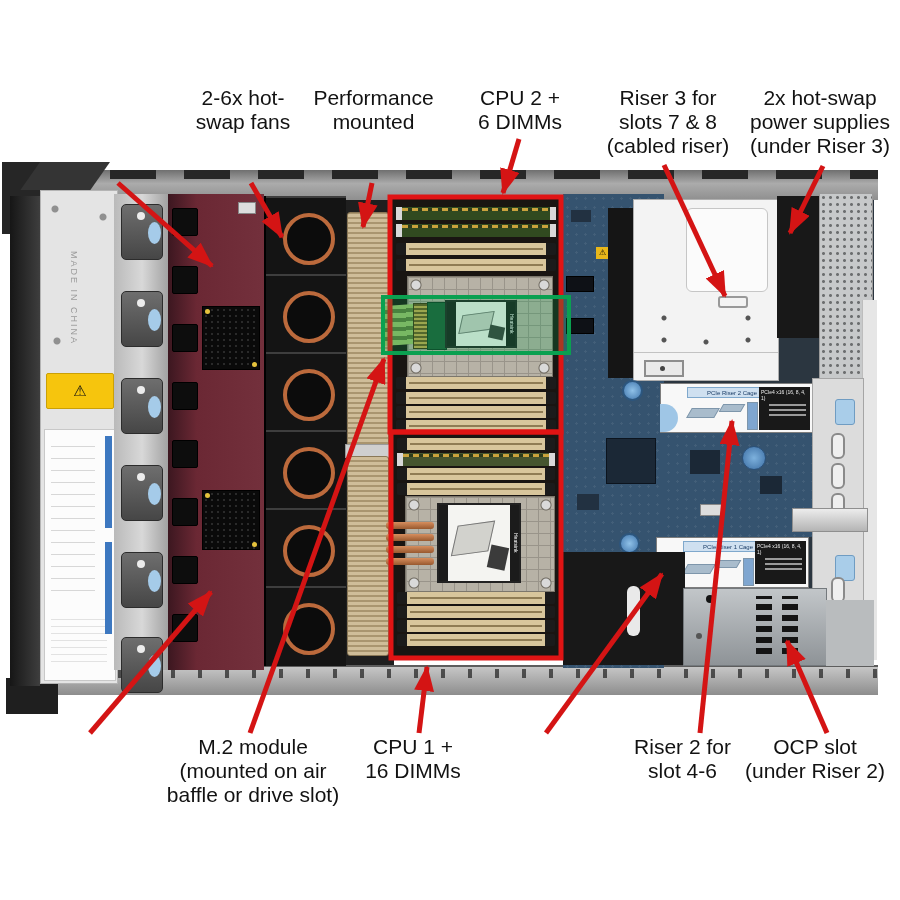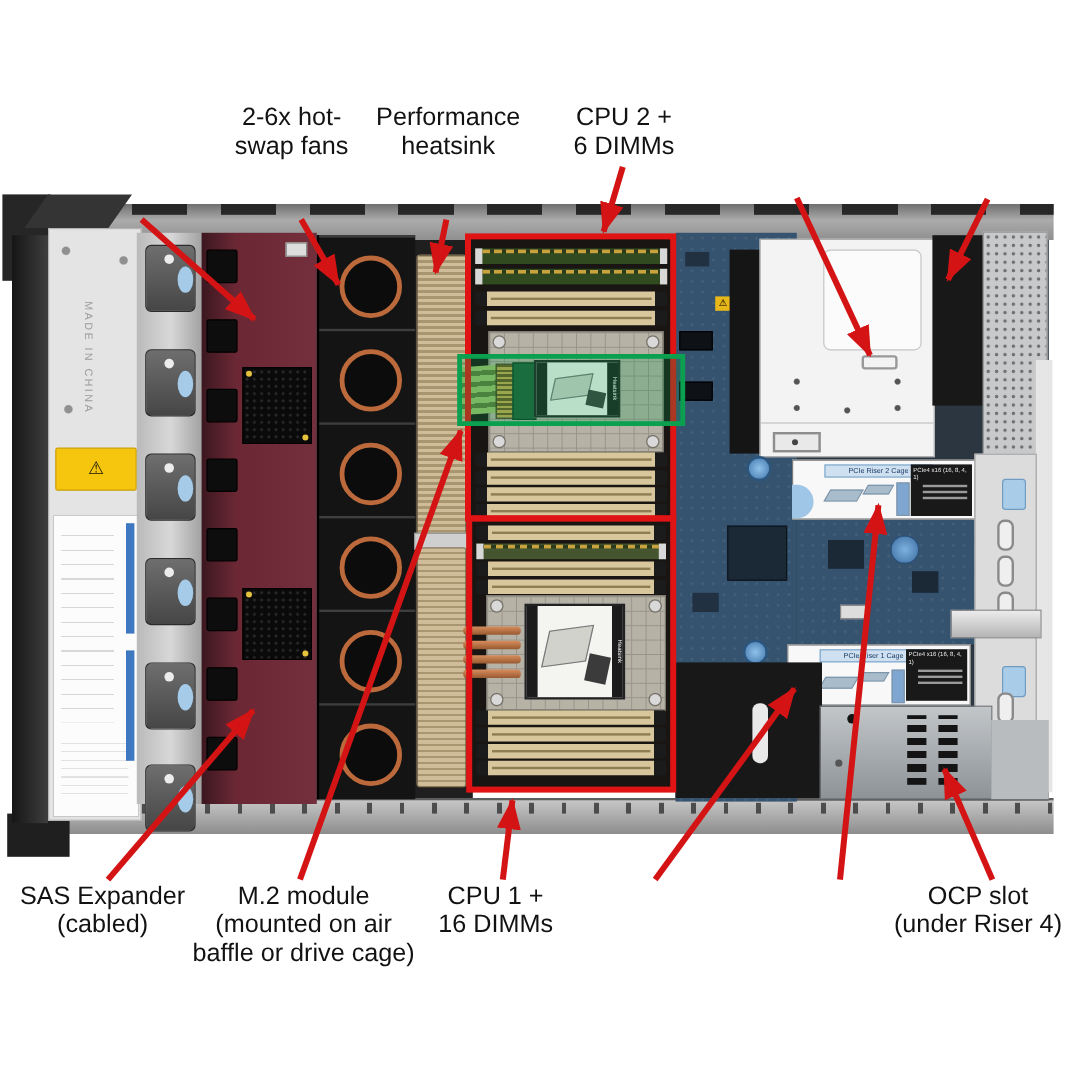--- a/index.html
+++ b/index.html
@@ -313,26 +313,32 @@
       <line x1="827" y1="733" x2="787" y2="641" marker-end="url(#ah)"></line>
     </g>
     <rect x="390" y="197" width="171" height="235" fill="none" stroke="#e01414" stroke-width="5"></rect>
     <rect x="391" y="432" width="170" height="226" fill="none" stroke="#e01414" stroke-width="5"></rect>
     <rect x="383" y="297" width="186" height="56" fill="#0aa050" fill-opacity="0.25" stroke="#0aa050" stroke-width="4"></rect>
   </svg>
 
   <div class="callout" style="left:168px;top:86px;width:150px">2-6x hot-
 swap fans</div>
   <div class="callout" style="left:301px;top:86px;width:145px">Performance
-heatsink</div>
+mounted</div>
   <div class="callout" style="left:450px;top:86px;width:140px">CPU 2 +
 6 DIMMs</div>
-
-  <div class="callout" style="left:8px;top:735px;width:155px">SAS Expander
-(cabled)</div>
+  <div class="callout" style="left:593px;top:86px;width:150px">Riser 3 for
+slots 7 &amp; 8
+(cabled riser)</div>
+  <div class="callout" style="left:740px;top:86px;width:160px">2x hot-swap
+power supplies
+(under Riser 3)</div>
+
   <div class="callout" style="left:150px;top:735px;width:206px">M.2 module
 (mounted on air
-baffle or drive cage)</div>
+baffle or drive slot)</div>
   <div class="callout" style="left:345px;top:735px;width:136px">CPU 1 +
 16 DIMMs</div>
+  <div class="callout" style="left:620px;top:735px;width:125px">Riser 2 for
+slot 4-6</div>
   <div class="callout" style="left:733px;top:735px;width:164px">OCP slot
-(under Riser 4)</div>
+(under Riser 2)</div>
 </div>
 
 </body></html>

